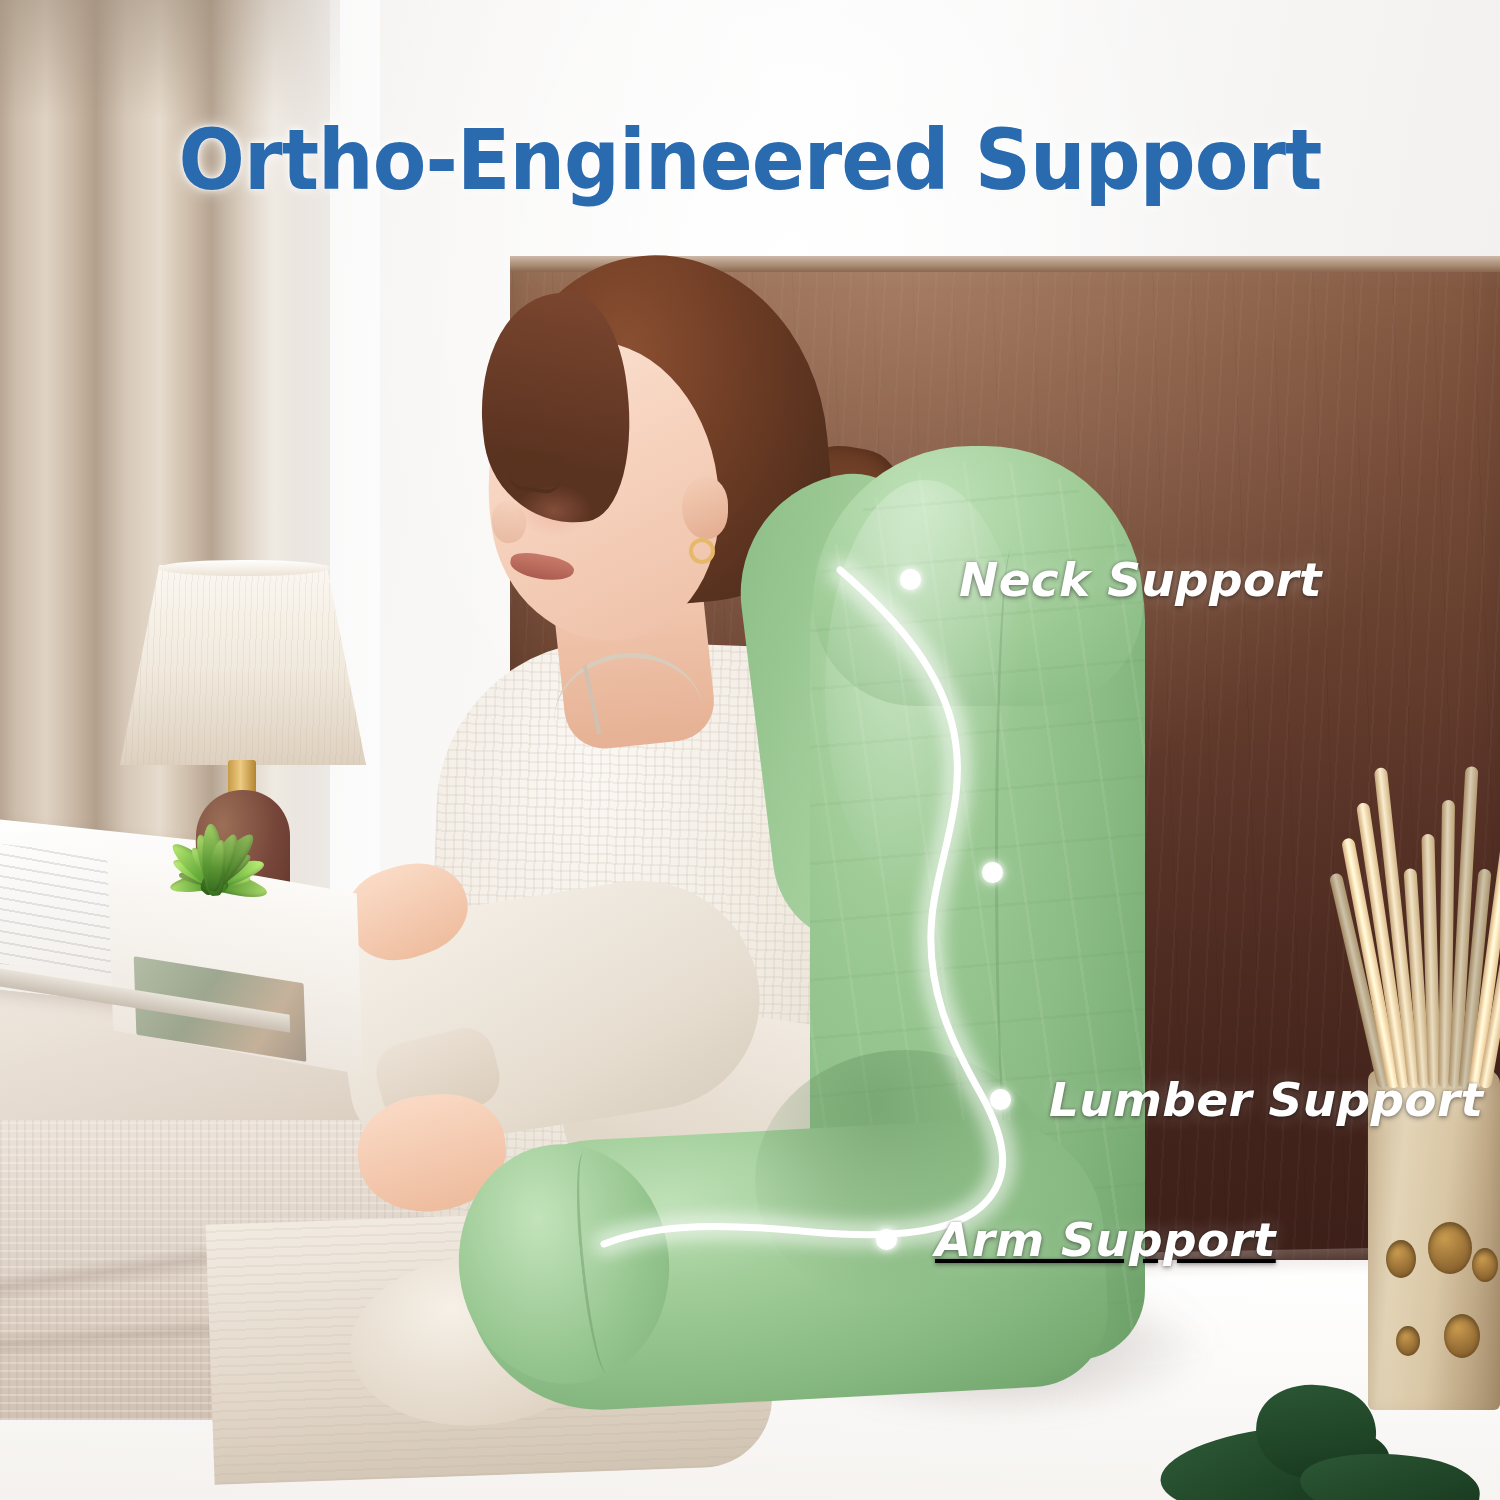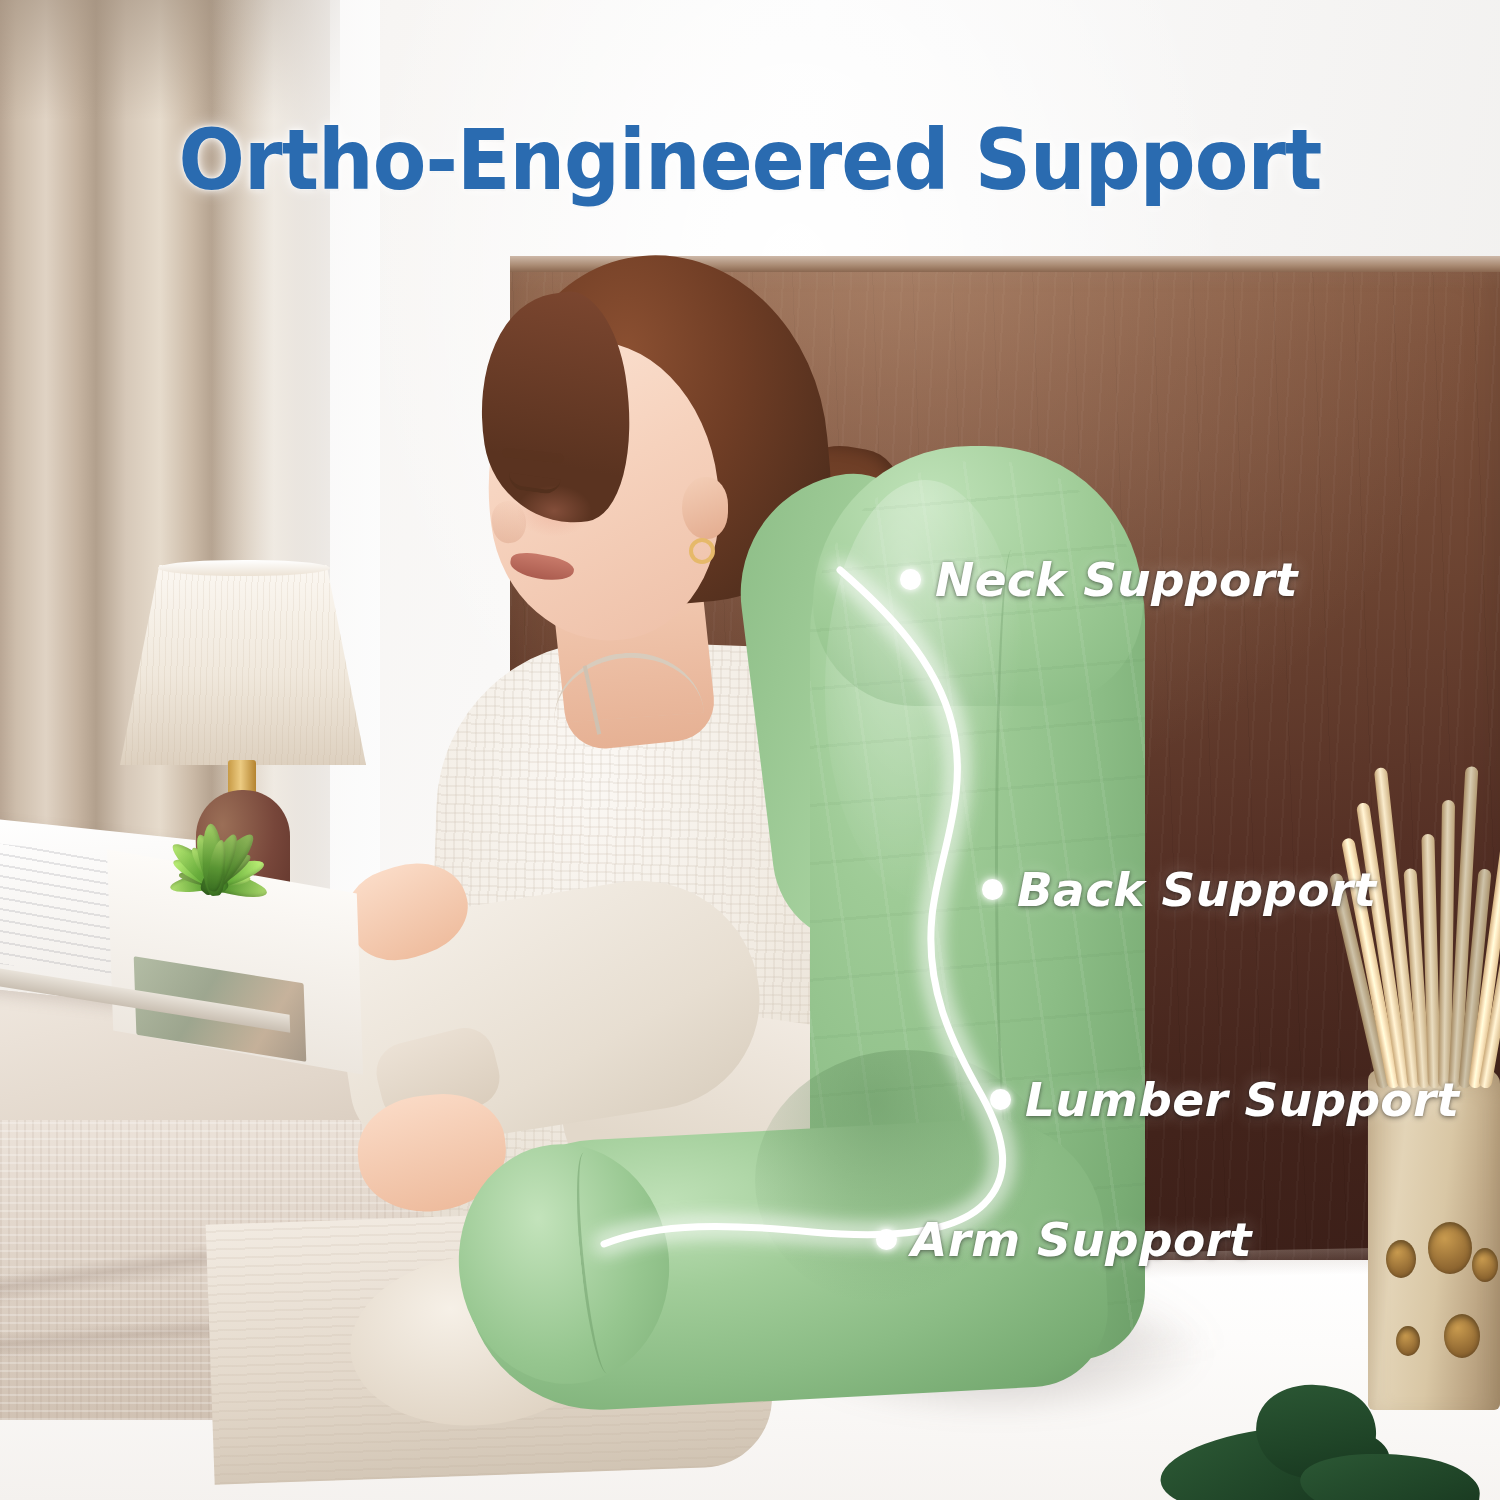--- a/index.html
+++ b/index.html
@@ -453,21 +453,21 @@
       0 0 2px rgba(255,255,255,.95),
       0 0 7px rgba(255,255,255,.85),
       0 0 16px rgba(255,255,255,.7),
       1px 2px 2px rgba(0,0,0,.06);
     white-space:nowrap;
   }
 
   
   .callout{
     position:absolute;
-    display:flex;align-items:center;gap:14px;
+    display:flex;align-items:center;gap:38px;
     white-space:nowrap;
   }
   .dot{
     width:21px;height:21px;border-radius:50%;
     background:#ffffff;
     box-shadow:0 0 6px rgba(255,255,255,.95),0 0 14px rgba(255,255,255,.65);
     flex:0 0 auto;
   }
   .callout-text{
     font-family:"DejaVu Sans","Liberation Sans",sans-serif;
@@ -477,21 +477,21 @@
     letter-spacing:.3px;
     text-shadow:
       0 0 3px rgba(0,0,0,.30),
       0 2px 5px rgba(0,0,0,.35),
       0 0 18px rgba(255,255,255,.25);
   }
 
   .c-neck{left:900px;top:552px;}
   .c-back{left:982px;top:862px;}
   .c-lumber{left:990px;top:1072px;}
-  .c-arm{left:876px;top:1212px;}
+  .c-arm{left:876px;top:1212px;text-decoration:underline;}
 </style>
 </head>
 <body>
 
 <div id="stage">
 
   <div class="wall"></div>
   <div class="wall-glow"></div>
 
   <div class="curtain"></div>
@@ -640,21 +640,20 @@
 
   <h1 class="title">Ortho-Engineered Support</h1>
 
   <div class="callout c-neck">
     <span class="dot"></span>
     <span class="callout-text">Neck Support</span>
   </div>
 
   <div class="callout c-back">
     <span class="dot"></span>
-    <span class="callout-text">Back Support</span>
   </div>
 
   <div class="callout c-lumber">
     <span class="dot"></span>
     <span class="callout-text">Lumber Support</span>
   </div>
 
   <div class="callout c-arm">
     <span class="dot"></span>
     <span class="callout-text">Arm Support</span>

